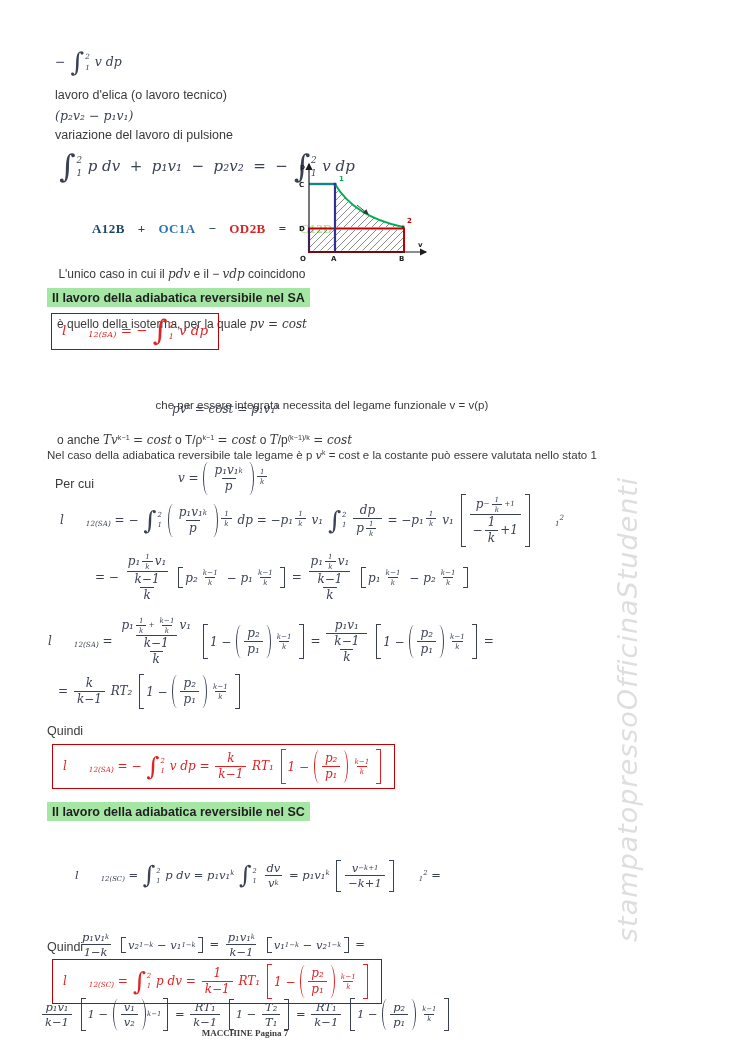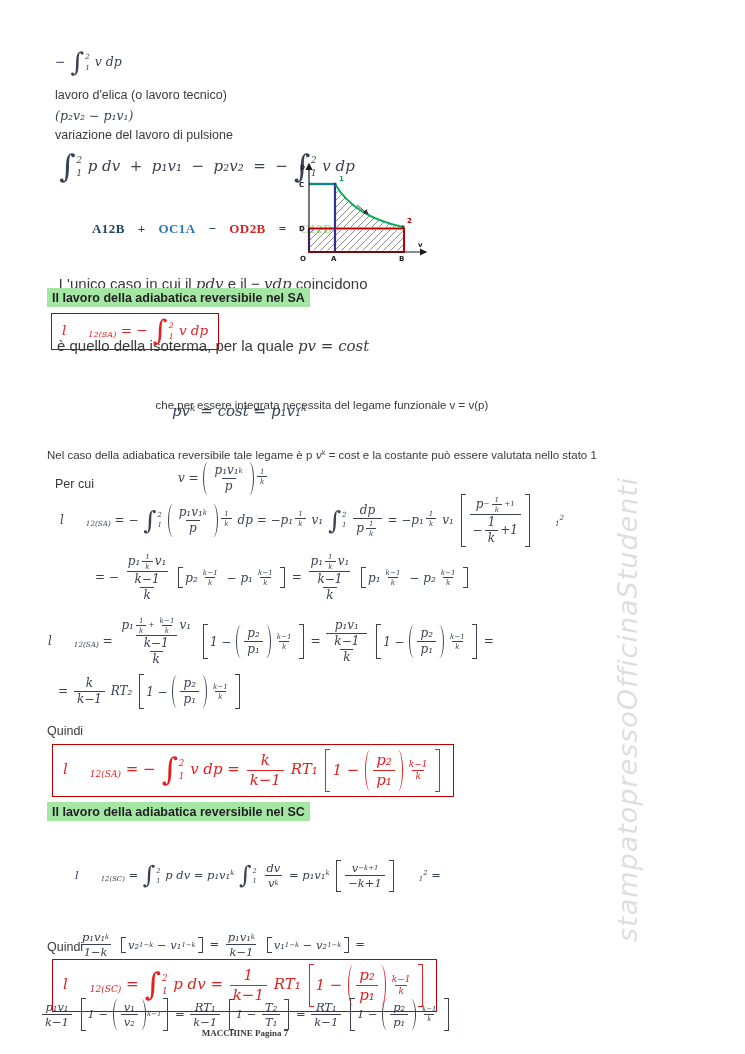--- a/index.html
+++ b/index.html
@@ -2,21 +2,21 @@
 <html style="--c-text: #3a3a3a; --c-math: #3a4152; --c-redbox: #c00000; --c-redink: #e02222; --c-greenbg: #a5e6a5; --c-navy: #1f4565; --c-blue: #2e75b6; --c-red: #d62424; --c-ltgreen: #b2e396; --c-curve: #00b050; --c-teal: #17868a; --c-vline: #2e3192; --c-rect: #c00000; --c-purple: #7030a0; --c-wm: #dedede;"><head>
 <meta charset="utf-8">
 <style>
   html,body{margin:0;padding:0;background:#ffffff;}
   .page{position:relative;width:745px;height:1054px;background:#fff;overflow:hidden;
         font-family:"Liberation Sans","DejaVu Sans",sans-serif;}
   .abs{position:absolute;white-space:pre-wrap;}
   .txt{font-family:"Liberation Sans","DejaVu Sans",sans-serif;font-size:12px;color:var(--c-text,#3a3a3a);text-align:center;}
   .math{font-family:"DejaVu Serif",serif;font-style:italic;color:var(--c-math,#3a4152);}
   .mit{font-family:"DejaVu Serif",serif;font-style:italic;}
-  .f11{font-size:11.5px}.f12{font-size:12px}.f125{font-size:12.5px}.f13{font-size:15px}
+  .f11{font-size:11.5px}.f12{font-size:12px}.f125{font-size:12.5px}.f13{font-size:12px}
   .f135{font-size:13.5px}.f15{font-size:15px}
   
   sup{font-size:0.6em;vertical-align:0.55em;}
   sub{font-size:0.6em;vertical-align:-0.3em;margin-left:22px;}
   .frac{display:inline-flex;flex-direction:column;align-items:center;vertical-align:middle;
         margin:0 2px;line-height:1.25;text-align:center;}
   .fn,.fd{display:inline-flex;justify-content:center;align-items:center;padding:0 3px;}
   .fd{border-top:1px solid currentColor;}
   .int{display:inline-flex;align-items:center;vertical-align:middle;margin:0 1px;}
   .isg{font-size:2.1em;line-height:0.95;font-style:normal;font-family:"DejaVu Serif",serif;}
@@ -107,20 +107,21 @@
 
   <div class="abs redbox math f135" style="left:51px;top:313px">l<sub>12(SA)</sub> = − <span class="int"><span class="isg">∫</span><span class="ilims"><span class="ihi">2</span><span class="ilo">1</span></span></span> v dp</div>
 
   <div class="abs txt f11" style="left:47px;top:364px;line-height:1.45">
     <div>che per essere integrata necessita del legame funzionale v = v(p)</div>
     <div>Nel caso della adiabatica reversibile tale legame è p <span class="mit">v</span><sup>k</sup> = cost e la costante può essere valutata nello stato 1</div>
   </div>
 
   <div class="abs math f13" style="left:172px;top:402px">pv<sup>k</sup> = cost = p₁v₁<sup>k</sup></div>
 
+  <div class="abs txt f12" style="left:57px;top:433px">o anche <span class="mit">Tv</span><sup>k−1</sup> <span class="mit">= cost</span> o T/ρ<sup>k−1</sup> <span class="mit">= cost</span> o <span class="mit">T</span>/p<sup>(k−1)/k</sup> <span class="mit">= cost</span></div>
 
   <div class="abs txt f125" style="left:55px;top:477px">Per cui</div>
   <div class="abs math f12" style="left:178px;top:462px">v = <span class="parw"><span class="pl"></span><span class="pc"><span class="frac"><span class="fn">p₁v₁<sup>k</sup></span><span class="fd">p</span></span></span><span class="pr"></span></span><sup><span class="frac"><span class="fn">1</span><span class="fd">k</span></span></sup></div>
 
   <div class="abs math f12" style="left:60px;top:494px">l<sub>12(SA)</sub> = − <span class="int"><span class="isg">∫</span><span class="ilims"><span class="ihi">2</span><span class="ilo">1</span></span></span> <span class="parw"><span class="pl"></span><span class="pc"><span class="frac"><span class="fn">p₁v₁<sup>k</sup></span><span class="fd">p</span></span></span><span class="pr"></span></span><sup><span class="frac"><span class="fn">1</span><span class="fd">k</span></span></sup> dp = −p₁<sup><span class="frac"><span class="fn">1</span><span class="fd">k</span></span></sup> v₁ <span class="int"><span class="isg">∫</span><span class="ilims"><span class="ihi">2</span><span class="ilo">1</span></span></span> <span class="frac"><span class="fn">dp</span><span class="fd">p<sup><span class="frac"><span class="fn">1</span><span class="fd">k</span></span></sup></span></span> = −p₁<sup><span class="frac"><span class="fn">1</span><span class="fd">k</span></span></sup> v₁ <span class="brk"><span class="bl"></span><span class="bc"><span class="frac"><span class="fn">p<sup>−<span class="frac"><span class="fn">1</span><span class="fd">k</span></span>+1</sup></span><span class="fd">−<span class="frac"><span class="fn">1</span><span class="fd">k</span></span>+1</span></span></span><span class="brr"></span></span><sub>1</sub><sup>2</sup></div>
   <div class="abs math f12" style="left:95px;top:552px">= − <span class="frac"><span class="fn">p₁<sup><span class="frac"><span class="fn">1</span><span class="fd">k</span></span></sup>v₁</span><span class="fd"><span class="frac"><span class="fn">k−1</span><span class="fd">k</span></span></span></span> <span class="brk"><span class="bl"></span><span class="bc">p₂<sup><span class="frac"><span class="fn">k−1</span><span class="fd">k</span></span></sup> − p₁<sup><span class="frac"><span class="fn">k−1</span><span class="fd">k</span></span></sup></span><span class="brr"></span></span> = <span class="frac"><span class="fn">p₁<sup><span class="frac"><span class="fn">1</span><span class="fd">k</span></span></sup>v₁</span><span class="fd"><span class="frac"><span class="fn">k−1</span><span class="fd">k</span></span></span></span> <span class="brk"><span class="bl"></span><span class="bc">p₁<sup><span class="frac"><span class="fn">k−1</span><span class="fd">k</span></span></sup> − p₂<sup><span class="frac"><span class="fn">k−1</span><span class="fd">k</span></span></sup></span><span class="brr"></span></span></div>
   <div class="abs math f12" style="left:48px;top:616px">l<sub>12(SA)</sub> = <span class="frac"><span class="fn">p₁<sup><span class="frac"><span class="fn">1</span><span class="fd">k</span></span>+<span class="frac"><span class="fn">k−1</span><span class="fd">k</span></span></sup>v₁</span><span class="fd"><span class="frac"><span class="fn">k−1</span><span class="fd">k</span></span></span></span> <span class="brk"><span class="bl"></span><span class="bc">1 − <span class="parw"><span class="pl"></span><span class="pc"><span class="frac"><span class="fn">p₂</span><span class="fd">p₁</span></span></span><span class="pr"></span></span><sup><span class="frac"><span class="fn">k−1</span><span class="fd">k</span></span></sup></span><span class="brr"></span></span> = <span class="frac"><span class="fn">p₁v₁</span><span class="fd"><span class="frac"><span class="fn">k−1</span><span class="fd">k</span></span></span></span> <span class="brk"><span class="bl"></span><span class="bc">1 − <span class="parw"><span class="pl"></span><span class="pc"><span class="frac"><span class="fn">p₂</span><span class="fd">p₁</span></span></span><span class="pr"></span></span><sup><span class="frac"><span class="fn">k−1</span><span class="fd">k</span></span></sup></span><span class="brr"></span></span> =</div>
   <div class="abs math f12" style="left:58px;top:674px">= <span class="frac"><span class="fn">k</span><span class="fd">k−1</span></span> RT₂ <span class="brk"><span class="bl"></span><span class="bc">1 − <span class="parw"><span class="pl"></span><span class="pc"><span class="frac"><span class="fn">p₂</span><span class="fd">p₁</span></span></span><span class="pr"></span></span><sup><span class="frac"><span class="fn">k−1</span><span class="fd">k</span></span></sup></span><span class="brr"></span></span></div>
 
   <div class="abs txt f125" style="left:47px;top:724px">Quindi</div>

